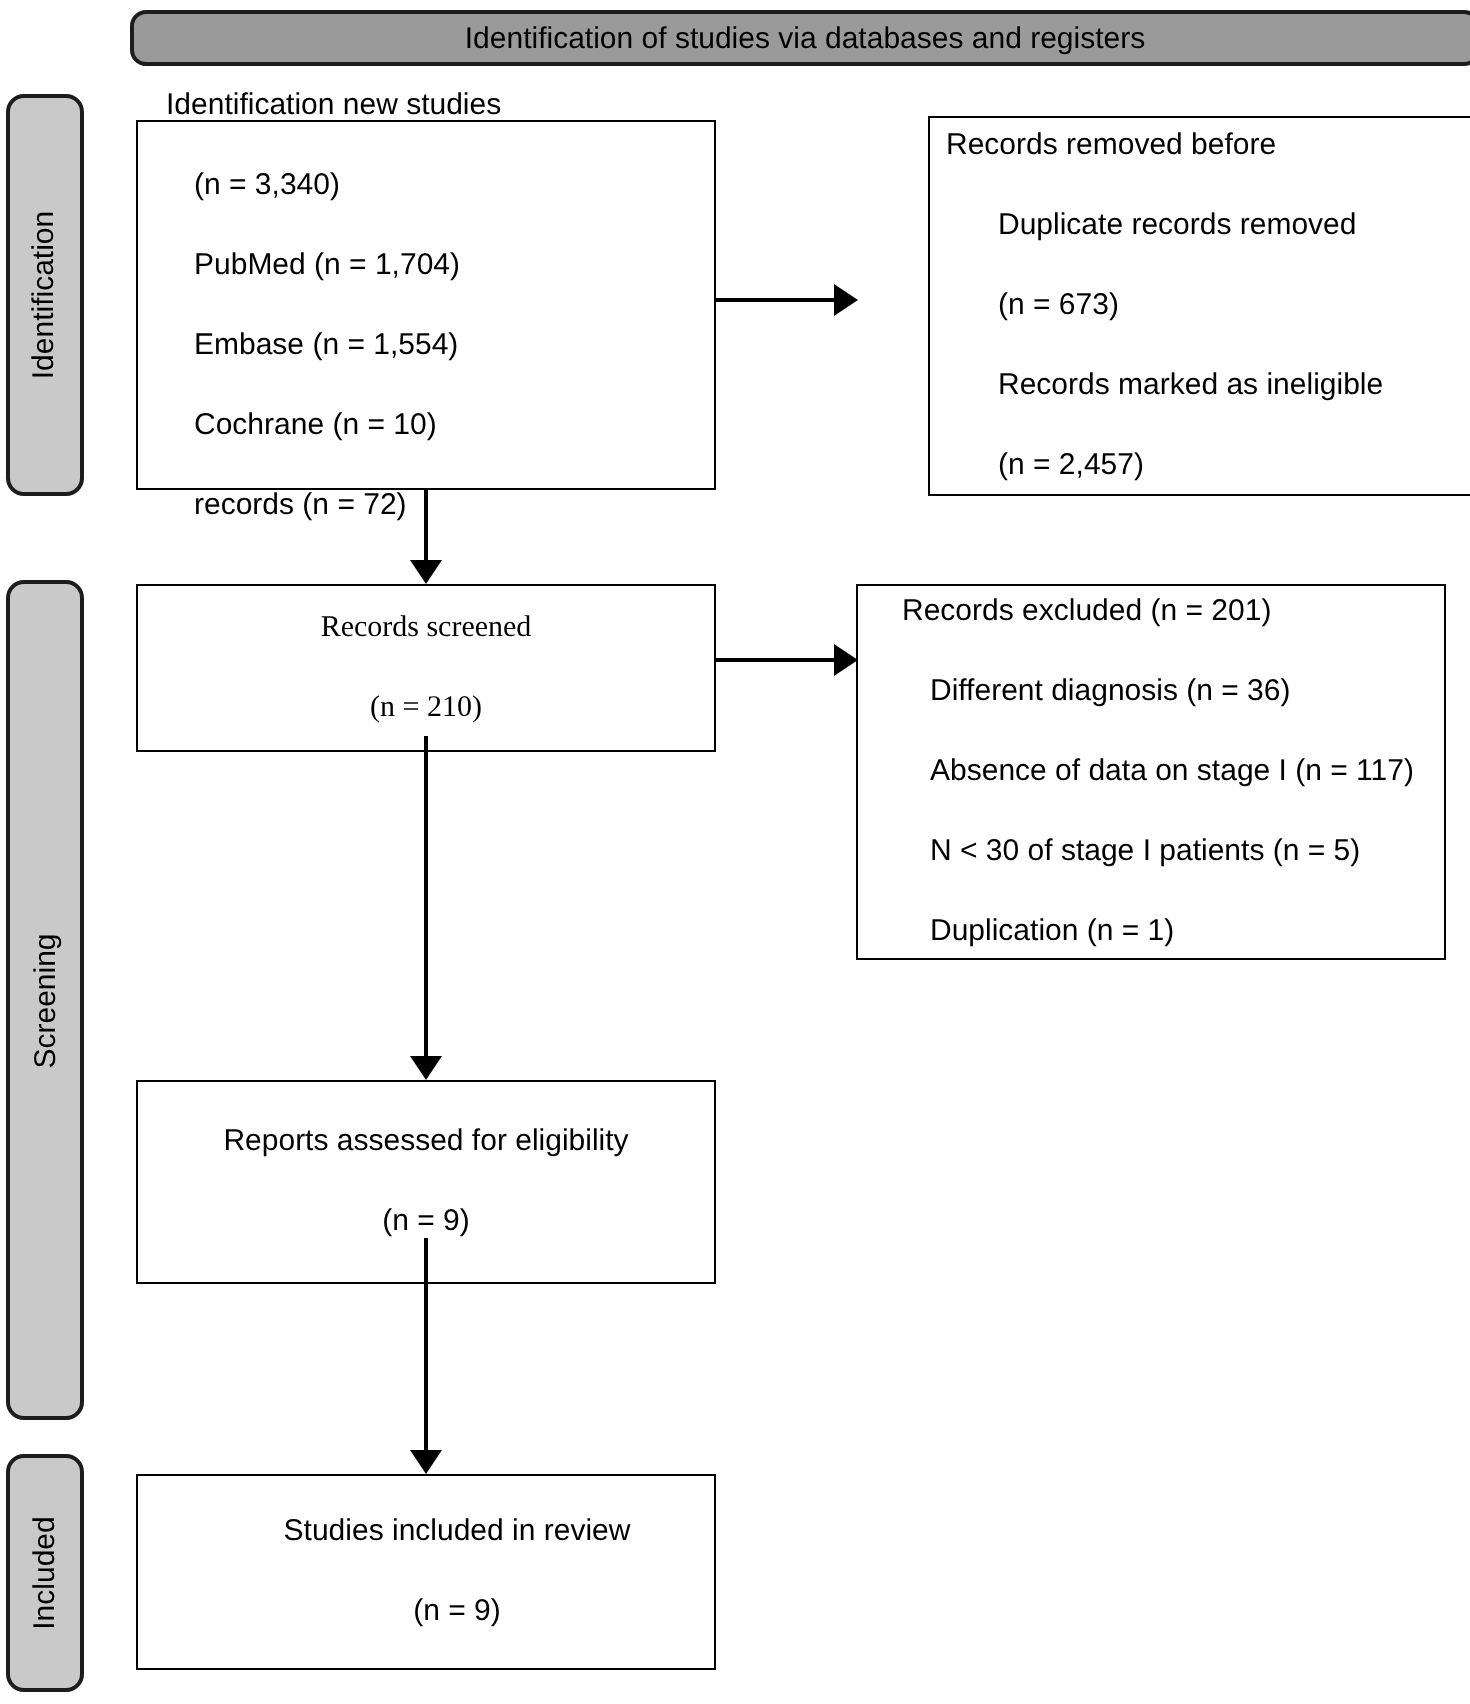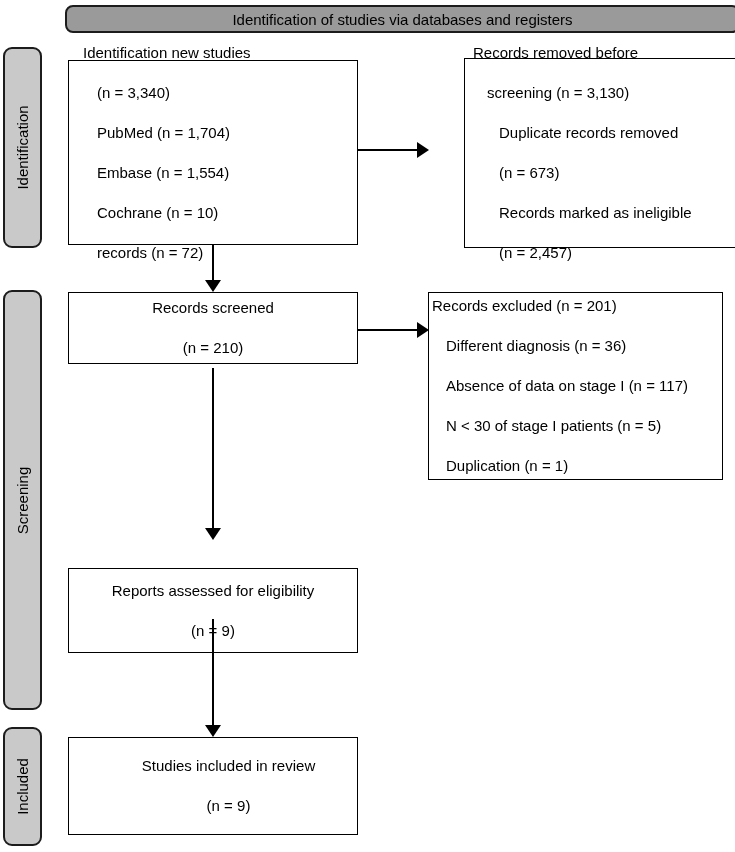--- a/index.html
+++ b/index.html
@@ -54,23 +54,23 @@
     box-sizing: border-box;
     font-size: 15px;
     line-height: 20px;
     display: flex; flex-direction: column; justify-content: center; gap: 20px;
   }
   .box.left-text   { align-items: flex-start; text-align: left; }
   .box.center-text { align-items: center; text-align: center; }
 
   .box-identification { left: 68px;  top: 60px;  width: 290px; height: 185px; padding-left: 14px; }
   .box-removed        { left: 428px; top: 58px;  width: 295px; height: 190px; padding-left: 8px; margin-left: 36px; }
-  .box-screened       { left: 68px;  top: 292px; width: 290px; height: 72px; }
-  .box-excluded       { left: 428px; top: 292px; width: 295px; height: 188px; padding-left: 3px; }
-  .box-assessed       { left: 68px;  top: 540px; width: 290px; height: 85px; margin-top: 28px; }
+  .box-screened       { left: 68px;  top: 292px; width: 290px; height: 84px; font-family: Liberation Serif, serif; }
+  .box-excluded       { left: 428px; top: 292px; width: 295px; height: 188px; padding-left: 22px; }
+  .box-assessed       { left: 68px;  top: 540px; width: 290px; height: 102px; }
   .box-included       { left: 68px;  top: 737px; width: 290px; height: 98px; padding-left: 31px; }
 
   .line { white-space: nowrap; }
   .ind0 { padding-left: 0; }
   .ind1 { padding-left: 14px; }
   .ind2 { padding-left: 26px; }
 
   
   .stem-v { position: absolute; width: 2px; background: #000000; }
   .stem-h { position: absolute; height: 2px; background: #000000; }
@@ -110,21 +110,20 @@
     <div class="line ind0">Identification new studies</div>
     <div class="line ind1">(n = 3,340)</div>
     <div class="line ind1">PubMed (n = 1,704)</div>
     <div class="line ind1">Embase (n = 1,554)</div>
     <div class="line ind1">Cochrane (n = 10)</div>
     <div class="line ind1">records (n = 72)</div>
   </div>
 
   <div class="box left-text box-removed">
     <div class="line ind0">Records removed before</div>
-    <div class="line ind1">screening (n = 3,130)</div>
     <div class="line ind2">Duplicate records removed</div>
     <div class="line ind2">(n = 673)</div>
     <div class="line ind2">Records marked as ineligible</div>
     <div class="line ind2">(n = 2,457)</div>
   </div>
 
   <div class="box center-text box-screened">
     <div class="line">Records screened</div>
     <div class="line">(n = 210)</div>
   </div>

